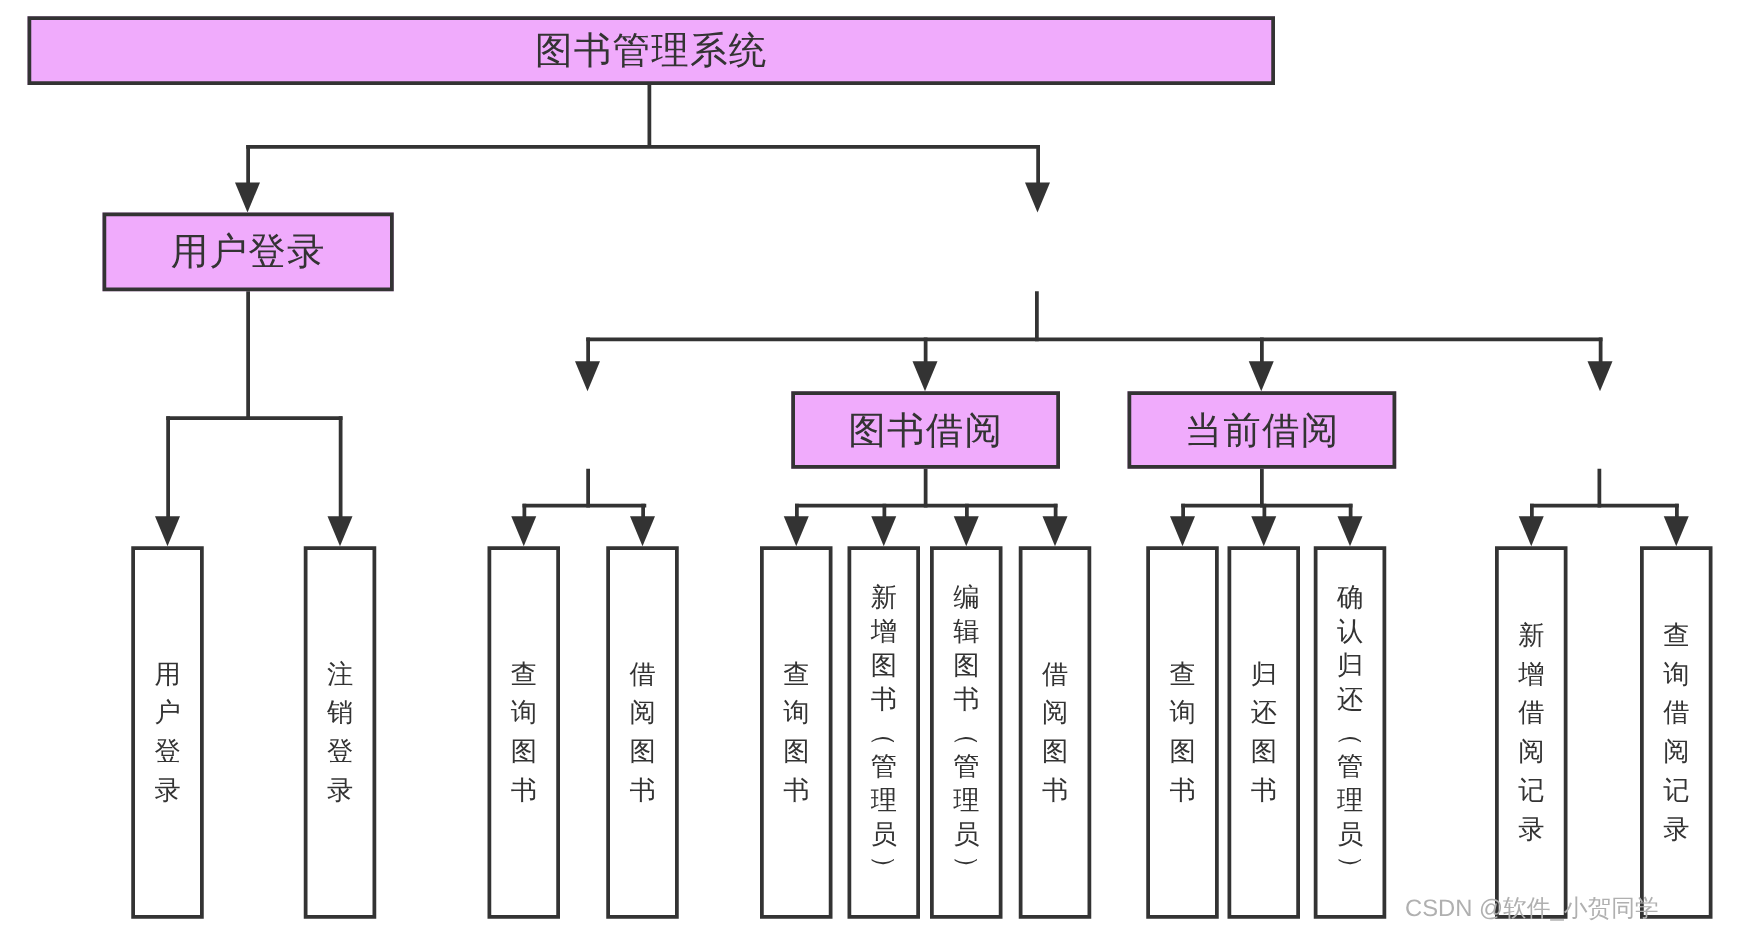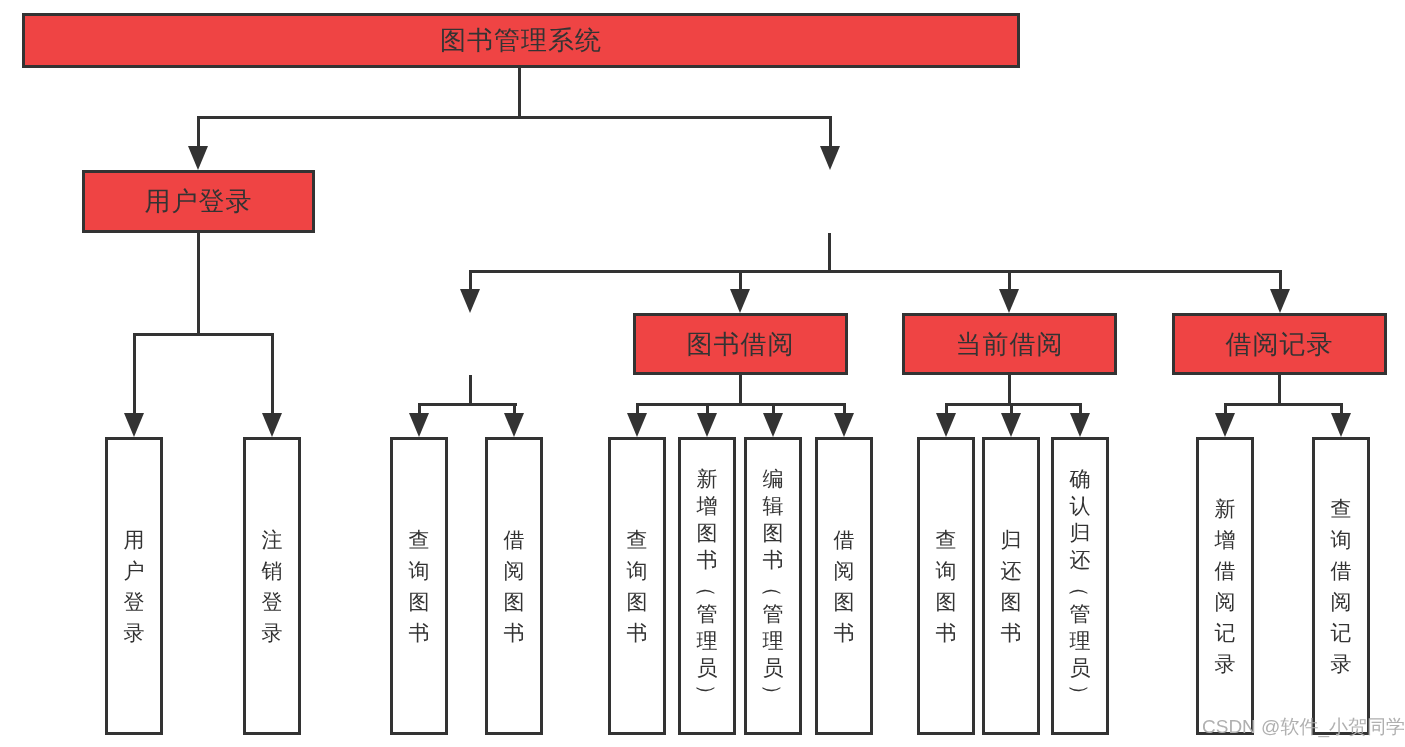--- a/index.html
+++ b/index.html
@@ -1,44 +1,44 @@
 <!DOCTYPE html>
 <html><head>
 <meta charset="utf-8">
 <style>
   html,body{margin:0;padding:0;background:#ffffff;}
   #canvas{
     position:relative;width:1405px;height:747px;background:#ffffff;
     font-family:"Liberation Sans","DejaVu Sans",sans-serif;color:#333;overflow:hidden;
   }
   .node{
-    position:absolute;box-sizing:border-box;background:#ef4444;border:3px solid #333;
+    position:absolute;box-sizing:border-box;background:#f0abfc;border:3px solid #333;
     display:flex;align-items:center;justify-content:center;
-    font-size:26px;color:#333;letter-spacing:1px;
+    font-size:30px;color:#333;letter-spacing:1px;
   }
   .vnode{
     position:absolute;box-sizing:border-box;background:#fff;border:3px solid #333;
     width:58px;top:437px;height:298px;
   }
   .vtext{
     display:flex;flex-direction:column;align-items:center;justify-content:center;
     width:100%;height:100%;font-size:21px;color:#333;
   }
   .vchar{display:block;text-align:center;}
   .vchar.rot{transform:rotate(90deg);}
   .hl,.vl{position:absolute;background:#333;}
   .hl{height:3px;}
   .vl{width:3px;}
   .ar{
     position:absolute;width:0;height:0;
     border-left:10px solid transparent;border-right:10px solid transparent;
     border-top:24px solid #333;
   }
   #watermark{
-    position:absolute;left:1202px;top:714px;font-size:19px;color:#b0b0b0;
+    position:absolute;left:1124px;top:714px;font-size:19px;color:#b0b0b0;
     white-space:nowrap;z-index:5;
   }
 </style>
 </head>
 <body>
 
 <div id="canvas">
 
   <div class="node" style="left:22px;top:13px;width:998px;height:55px;">
     <span>图书管理系统</span>
@@ -71,23 +71,20 @@
   <div class="vl" style="left:1008px;top:270px;height:21px;"></div>
   <div class="ar" style="left:999px;top:289px;"></div>
   <div class="vl" style="left:1279px;top:270px;height:21px;"></div>
   <div class="ar" style="left:1270px;top:289px;"></div>
 
   <div class="node" style="left:902px;top:313px;width:215px;height:62px;">
     <span>当前借阅</span>
   </div>
   <div class="node" style="left:633px;top:313px;width:215px;height:62px;">
     <span>图书借阅</span>
-  </div>
-  <div class="node" style="left:1172px;top:313px;width:215px;height:62px;">
-    <span>借阅记录</span>
   </div>
 
   <div class="vl" style="left:469px;top:375px;height:31px;"></div>
   <div class="hl" style="left:418px;top:403px;width:99px;"></div>
   <div class="vl" style="left:418px;top:403px;height:11px;"></div>
   <div class="ar" style="left:409px;top:413px;"></div>
   <div class="vl" style="left:513px;top:403px;height:11px;"></div>
   <div class="ar" style="left:504px;top:413px;"></div>
 
   <div class="vl" style="left:739px;top:375px;height:31px;"></div>

